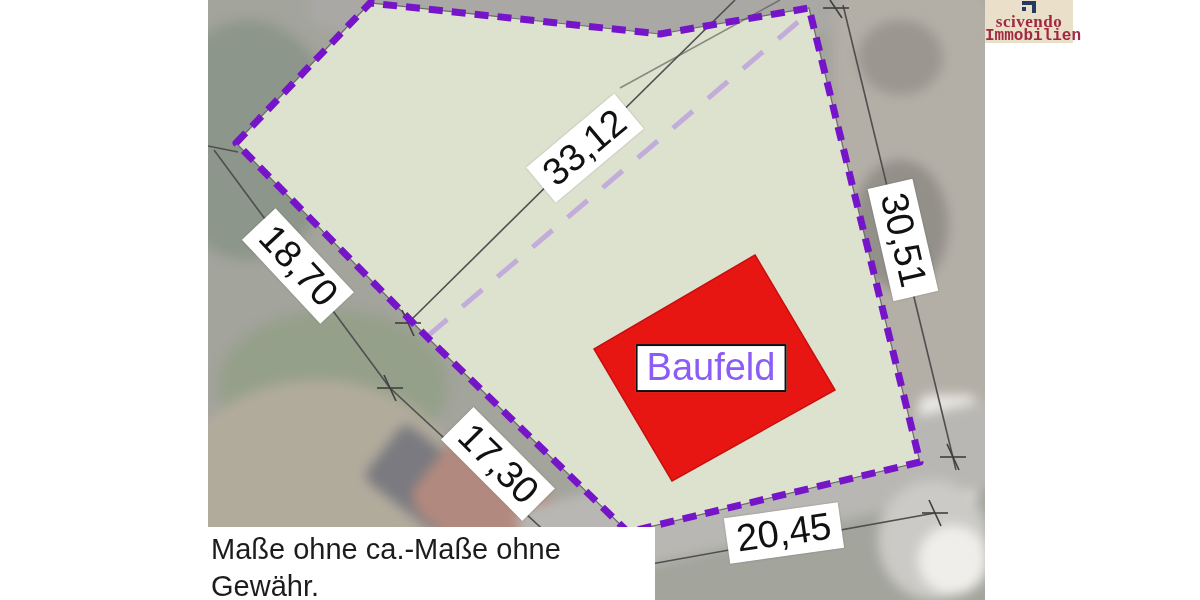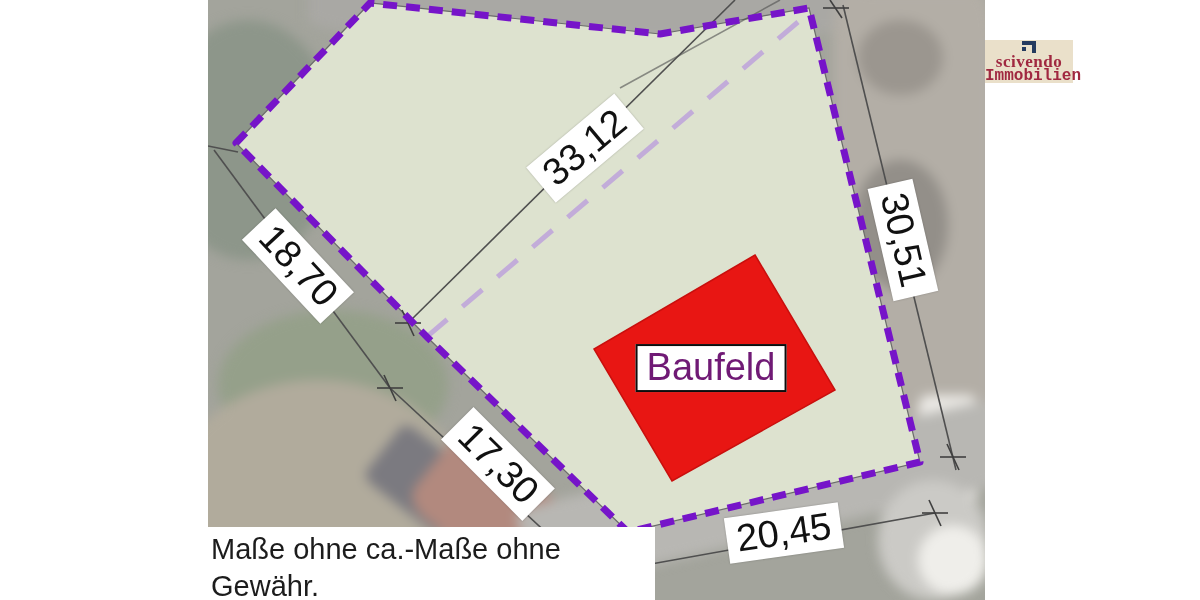--- a/index.html
+++ b/index.html
@@ -36,34 +36,34 @@
     transform:translate(-50%,-50%) rotate(0deg);white-space:nowrap;
     box-shadow:0 0 2px rgba(0,0,0,0.25);
   }
   .m-top   {left:585px;top:148px;transform:translate(-50%,-50%) rotate(-40deg);}
   .m-left1 {left:298px;top:266px;transform:translate(-50%,-50%) rotate(47deg);}
   .m-right {left:903px;top:240px;transform:translate(-50%,-50%) rotate(77deg);}
   .m-left2 {left:498px;top:464px;transform:translate(-50%,-50%) rotate(45deg);}
   .m-bottom{left:784px;top:533px;transform:translate(-50%,-50%) rotate(-8deg);}
   .baufeld-label{
     position:absolute;left:711px;top:368px;transform:translate(-50%,-50%);
-    background:#ffffff;border:2px solid #0d0d0d;color:#701a75;
+    background:#ffffff;border:2px solid #0d0d0d;color:#8b5cf6;
     font-size:38px;line-height:1.05;padding:2px 9px;white-space:nowrap;
   }
   
   .disclaimer{
     position:absolute;left:203px;top:527px;width:444px;height:73px;
     background:#ffffff;color:#1c1c1c;font-size:29px;line-height:37px;
     padding:4px 0 0 8px;overflow:hidden;
   }
   .disclaimer .bold{font-weight:normal;}
   
   .logo{
     position:absolute;left:985px;top:0;width:88px;height:43px;
-    background:#eae0ca;text-align:center;color:#a02840;margin-top:40px;
+    background:#eae0ca;text-align:center;color:#a02840;
   }
   .logo .icon{display:block;margin:1px auto 0 auto;width:15px;height:12px;}
   .logo .brand{display:block;font-family:"Liberation Serif", serif;font-weight:bold;font-size:17px;line-height:17px;letter-spacing:0.5px;}
   .logo .sub{display:block;font-family:Liberation Mono, monospace;font-weight:bold;font-size:16px;line-height:12px;}
 </style>
 </head>
 <body>
 
 <div class="photo">
   <div class="terrain">

